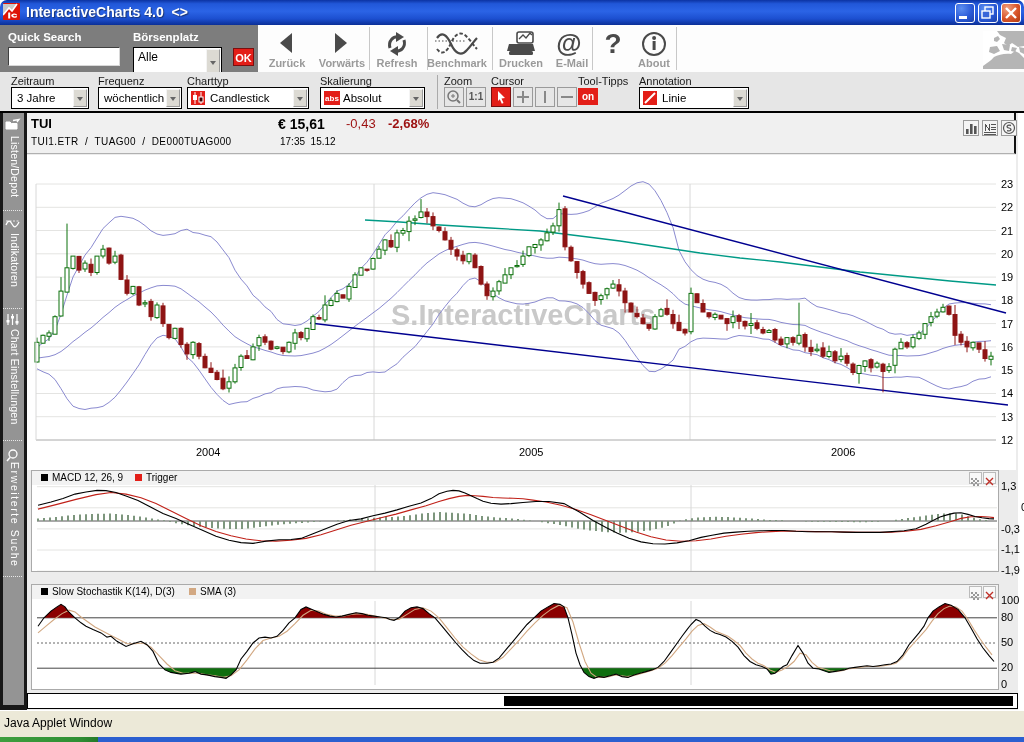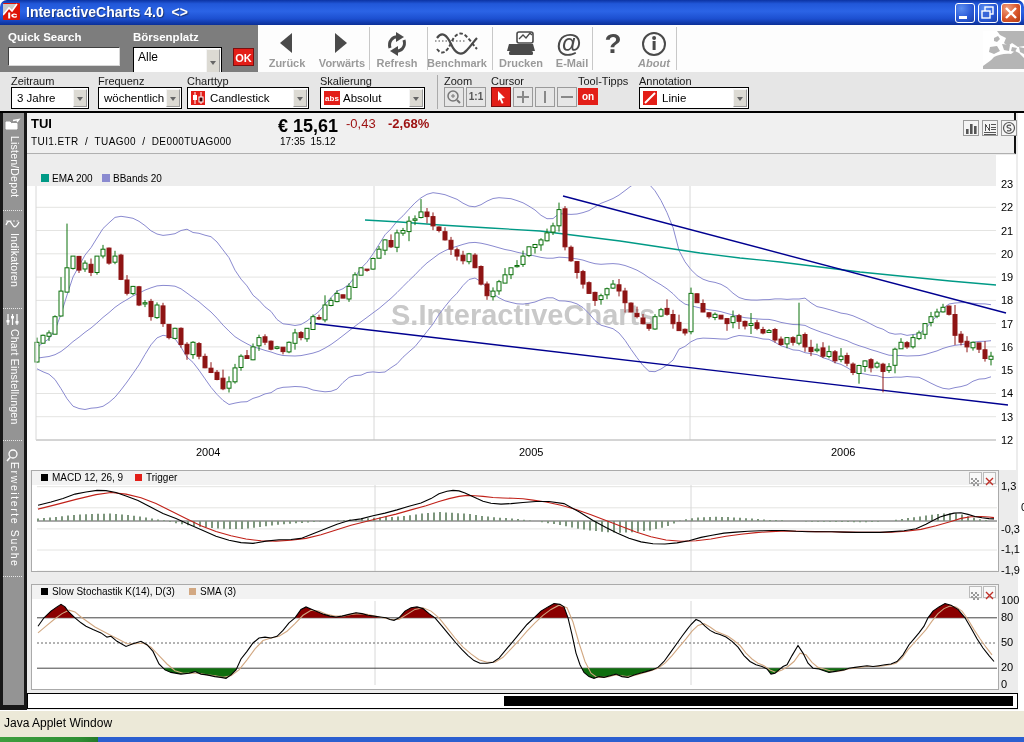--- a/index.html
+++ b/index.html
@@ -123,21 +123,21 @@
     <div class="abs tb1lbl" style="left:266px;width:96px;">E-Mail</div>
     <div class="abs" style="left:345px;top:5px;"><svg width="20" height="28">
         <text x="10" y="23" font-size="28" font-weight="bold" fill="#4a4a4a" text-anchor="middle" font-family="Liberation Sans">?</text>
       </svg></div>
     <div class="abs tb1lbl" style="left:310px;width:90px;margin-top:14px;">Hilfe</div>
     <div class="abs" style="left:382px;top:5px;"><svg width="28" height="28">
         <circle cx="14" cy="14" r="11" fill="none" stroke="#4a4a4a" stroke-width="2"></circle>
 <rect x="12.6" y="11" width="3" height="9" fill="#4a4a4a"></rect>
         <circle cx="14.1" cy="8" r="2" fill="#4a4a4a"></circle>
       </svg></div>
-    <div class="abs tb1lbl" style="left:351px;width:90px;font-style:italic;">About</div>
+    <div class="abs tb1lbl" style="left:351px;width:90px;">About</div>
     <div class="abs tb1sep" style="left:111px;"></div>
     <div class="abs tb1sep" style="left:169px;"></div>
     <div class="abs tb1sep" style="left:234px;"></div>
     <div class="abs tb1sep" style="left:334px;"></div>
     <div class="abs tb1sep" style="left:418px;"></div>
     <div class="abs" style="left:725px;top:6px;"><svg width="41" height="38" viewBox="0 0 41 38">
 <rect x="0" y="0" width="41" height="38" fill="#fff"></rect>
 <path d="M0,38 L0,35 C5,31 8,30 11,26 C15,24 22,22 28,23 L32,20 L36,22 L41,27 L41,38 Z" fill="#b5b5b5"></path>
 <path d="M14,0 L41,0 L41,15 L35,16 L29,12 L25,15 L21,12 L23,7 L17,4 Z" fill="#b5b5b5"></path>
 <path d="M19,13 L27,14 L26,20 L21,19 Z" fill="#b5b5b5"></path>
@@ -243,21 +243,21 @@
     <div class="sidetxt" style="top:349px;letter-spacing:1.6px;">Erweiterte Suche</div>
     <div class="sidesep" style="top:97px;"></div>
     <div class="sidesep" style="top:195px;"></div>
     <div class="sidesep" style="top:327px;"></div>
     <div class="sidesep" style="top:463px;"></div>
   </div>
 <div class="abs" id="content">
   <div id="cheader">
     <div style="position:absolute; left:4px; top:3px; font-size:13px; font-weight:bold;">TUI</div>
     <div style="position:absolute; left:4px; top:23px; font-size:10px; letter-spacing:0.4px;">TUI1.ETR&nbsp;&nbsp;/&nbsp;&nbsp;TUAG00&nbsp;&nbsp;/&nbsp;&nbsp;DE000TUAG000</div>
-    <div style="position:absolute; left:251px; top:3px; font-size:18px; font-weight:bold;">€ 15,61</div>
+    <div style="position:absolute; left:251px; top:3px; font-size:14px; font-weight:bold;">€ 15,61</div>
     <div style="position:absolute; left:319px; top:3px; font-size:13px; color:#9c1010;">-0,43</div>
     <div style="position:absolute; left:361px; top:3px; font-size:13px; font-weight:bold; color:#9c1010;">-2,68%</div>
     <div style="position:absolute; left:253px; top:23px; font-size:10px;">17:35&nbsp;&nbsp;15.12</div>
 
 <div class="hicon" style="left:936px;"><svg width="14" height="14">
           <g fill="#555">
             <rect x="2" y="8" width="2.6" height="5"></rect>
             <rect x="6" y="3" width="2.6" height="10"></rect>
             <rect x="10" y="5" width="2.6" height="8"></rect>
           </g>
@@ -637,26 +637,20 @@
           <line x1="952.0" y1="187.9" x2="952.0" y2="198.0" stroke="#8e1414"></line>
           <rect x="950.0" y="187.9" width="4" height="6.3" fill="#8e1414" stroke="#8e1414"></rect>
           <line x1="958.0" y1="186.1" x2="958.0" y2="206.6" stroke="#8e1414"></line>
           <rect x="956.0" y="194.8" width="4" height="8.7" fill="#8e1414" stroke="#8e1414"></rect>
           <line x1="964.0" y1="196.8" x2="964.0" y2="210.4" stroke="#0b700b"></line>
           <rect x="962.0" y="201.2" width="4" height="3.1" fill="#fff" stroke="#0b700b"></rect>
         </g>
 <line x1="9" y1="285" x2="969" y2="285" stroke="#b8b8b8"></line>
 <line x1="9" y1="29" x2="9" y2="285" stroke="#d8d8d8"></line>
 </svg>
-    <div id="legendstrip">
-      <div class="legsq" style="left:14px; top:19px; background:#009a86;"></div>
-      <div class="legtxt" style="left:25px; top:18px;">EMA 200</div>
-      <div class="legsq" style="left:75px; top:19px; background:#8a8ad0;"></div>
-      <div class="legtxt" style="left:86px; top:18px;">BBands 20</div>
-    </div>
   </div>
   <div id="macdpanel">
     <svg width="966" height="100" style="position:absolute;left:0;top:0">
 <line x1="5" y1="15.7" x2="965" y2="15.7" stroke="#e4e4e2"></line>
         <line x1="5" y1="36.8" x2="965" y2="36.8" stroke="#e4e4e2"></line>
         <line x1="5" y1="57.9" x2="965" y2="57.9" stroke="#e4e4e2"></line>
         <line x1="5" y1="79.0" x2="965" y2="79.0" stroke="#e4e4e2"></line>
         <line x1="5" y1="100.2" x2="965" y2="100.2" stroke="#e4e4e2"></line>
         <line x1="343" y1="14" x2="343" y2="100" stroke="#d8d8d8"></line>
         <line x1="659" y1="14" x2="659" y2="100" stroke="#d8d8d8"></line>

